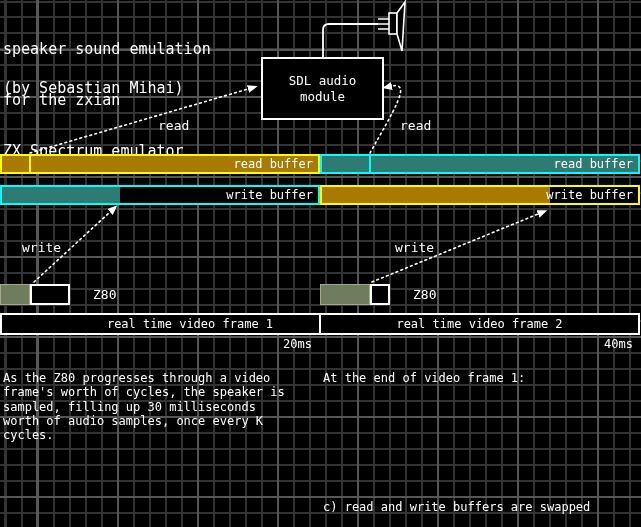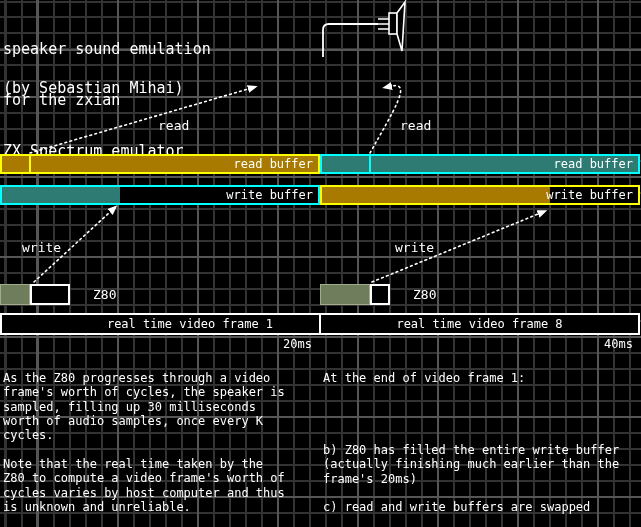--- a/index.html
+++ b/index.html
@@ -82,20 +82,24 @@
 
 <div id="canvas">
 
   <div id="title" class="abs txt">
     <div>speaker sound emulation</div>
     <div>for the zxian</div>
     <div>ZX Spectrum emulator</div>
   </div>
   <div id="byline" class="abs txt">(by Sebastian Mihai)</div>
 
+  <div id="sdl-box" class="abs">
+    <div>SDL audio</div>
+    <div>module</div>
+  </div>
 
   <div id="lbl-read-left" class="abs arrlbl">read</div>
   <div id="lbl-read-right" class="abs arrlbl">read</div>
   <div id="lbl-write-left" class="abs arrlbl">write</div>
   <div id="lbl-write-right" class="abs arrlbl">write</div>
 
   <div id="read-left" class="bar">
     <div class="divider"></div>
     <div class="lbl">read buffer</div>
   </div>
@@ -113,38 +117,31 @@
   </div>
 
   <div id="z80-green-left" class="z80-green"></div>
   <div id="z80-box-left" class="z80-box"></div>
   <div id="z80-lbl-left" class="abs z80-lbl">Z80</div>
   <div id="z80-green-right" class="z80-green"></div>
   <div id="z80-box-right" class="z80-box"></div>
   <div id="z80-lbl-right" class="abs z80-lbl">Z80</div>
 
   <div id="frame-bar-1" class="frame-bar">real time video frame 1</div>
-  <div id="frame-bar-2" class="frame-bar">real time video frame 8</div>
+  <div id="frame-bar-2" class="frame-bar">real time video frame 2</div>
 
   <div id="ms-20" class="abs ms">20ms</div>
   <div id="ms-40" class="abs ms">40ms</div>
 
   <div id="note-l1" class="abs note">As the Z80 progresses through a video
 frame's worth of cycles, the speaker is
 sampled, filling up 30 milliseconds
 worth of audio samples, once every K
 cycles.</div>
-  <div id="note-l2" class="abs note">Note that the real time taken by the
-Z80 to compute a video frame's worth of
-cycles varies by host computer and thus
-is unknown and unreliable.</div>
   <div id="note-r0" class="abs note">At the end of video frame 1:</div>
-  <div id="note-rb" class="abs note">b) Z80 has filled the entire write buffer
-(actually finishing much earlier than the
-frame's 20ms)</div>
   <div id="note-rc" class="abs note">c) read and write buffers are swapped</div>
 
   <svg id="overlay" viewBox="0 0 641 527" xmlns="http://www.w3.org/2000/svg">
     <defs>
       <marker id="arr" viewBox="0 0 10 8" refX="0" refY="4" markerWidth="10" markerHeight="8" orient="auto" markerUnits="userSpaceOnUse">
         <path d="M0,0 L10,4 L0,8 Z" fill="#ffffff"></path>
       </marker>
     </defs>
 
     <path d="M30,153 L248,89" fill="none" stroke="#ffffff" stroke-width="1.6" stroke-dasharray="1.8 3.4" stroke-linecap="round" marker-end="url(#arr)"></path>

